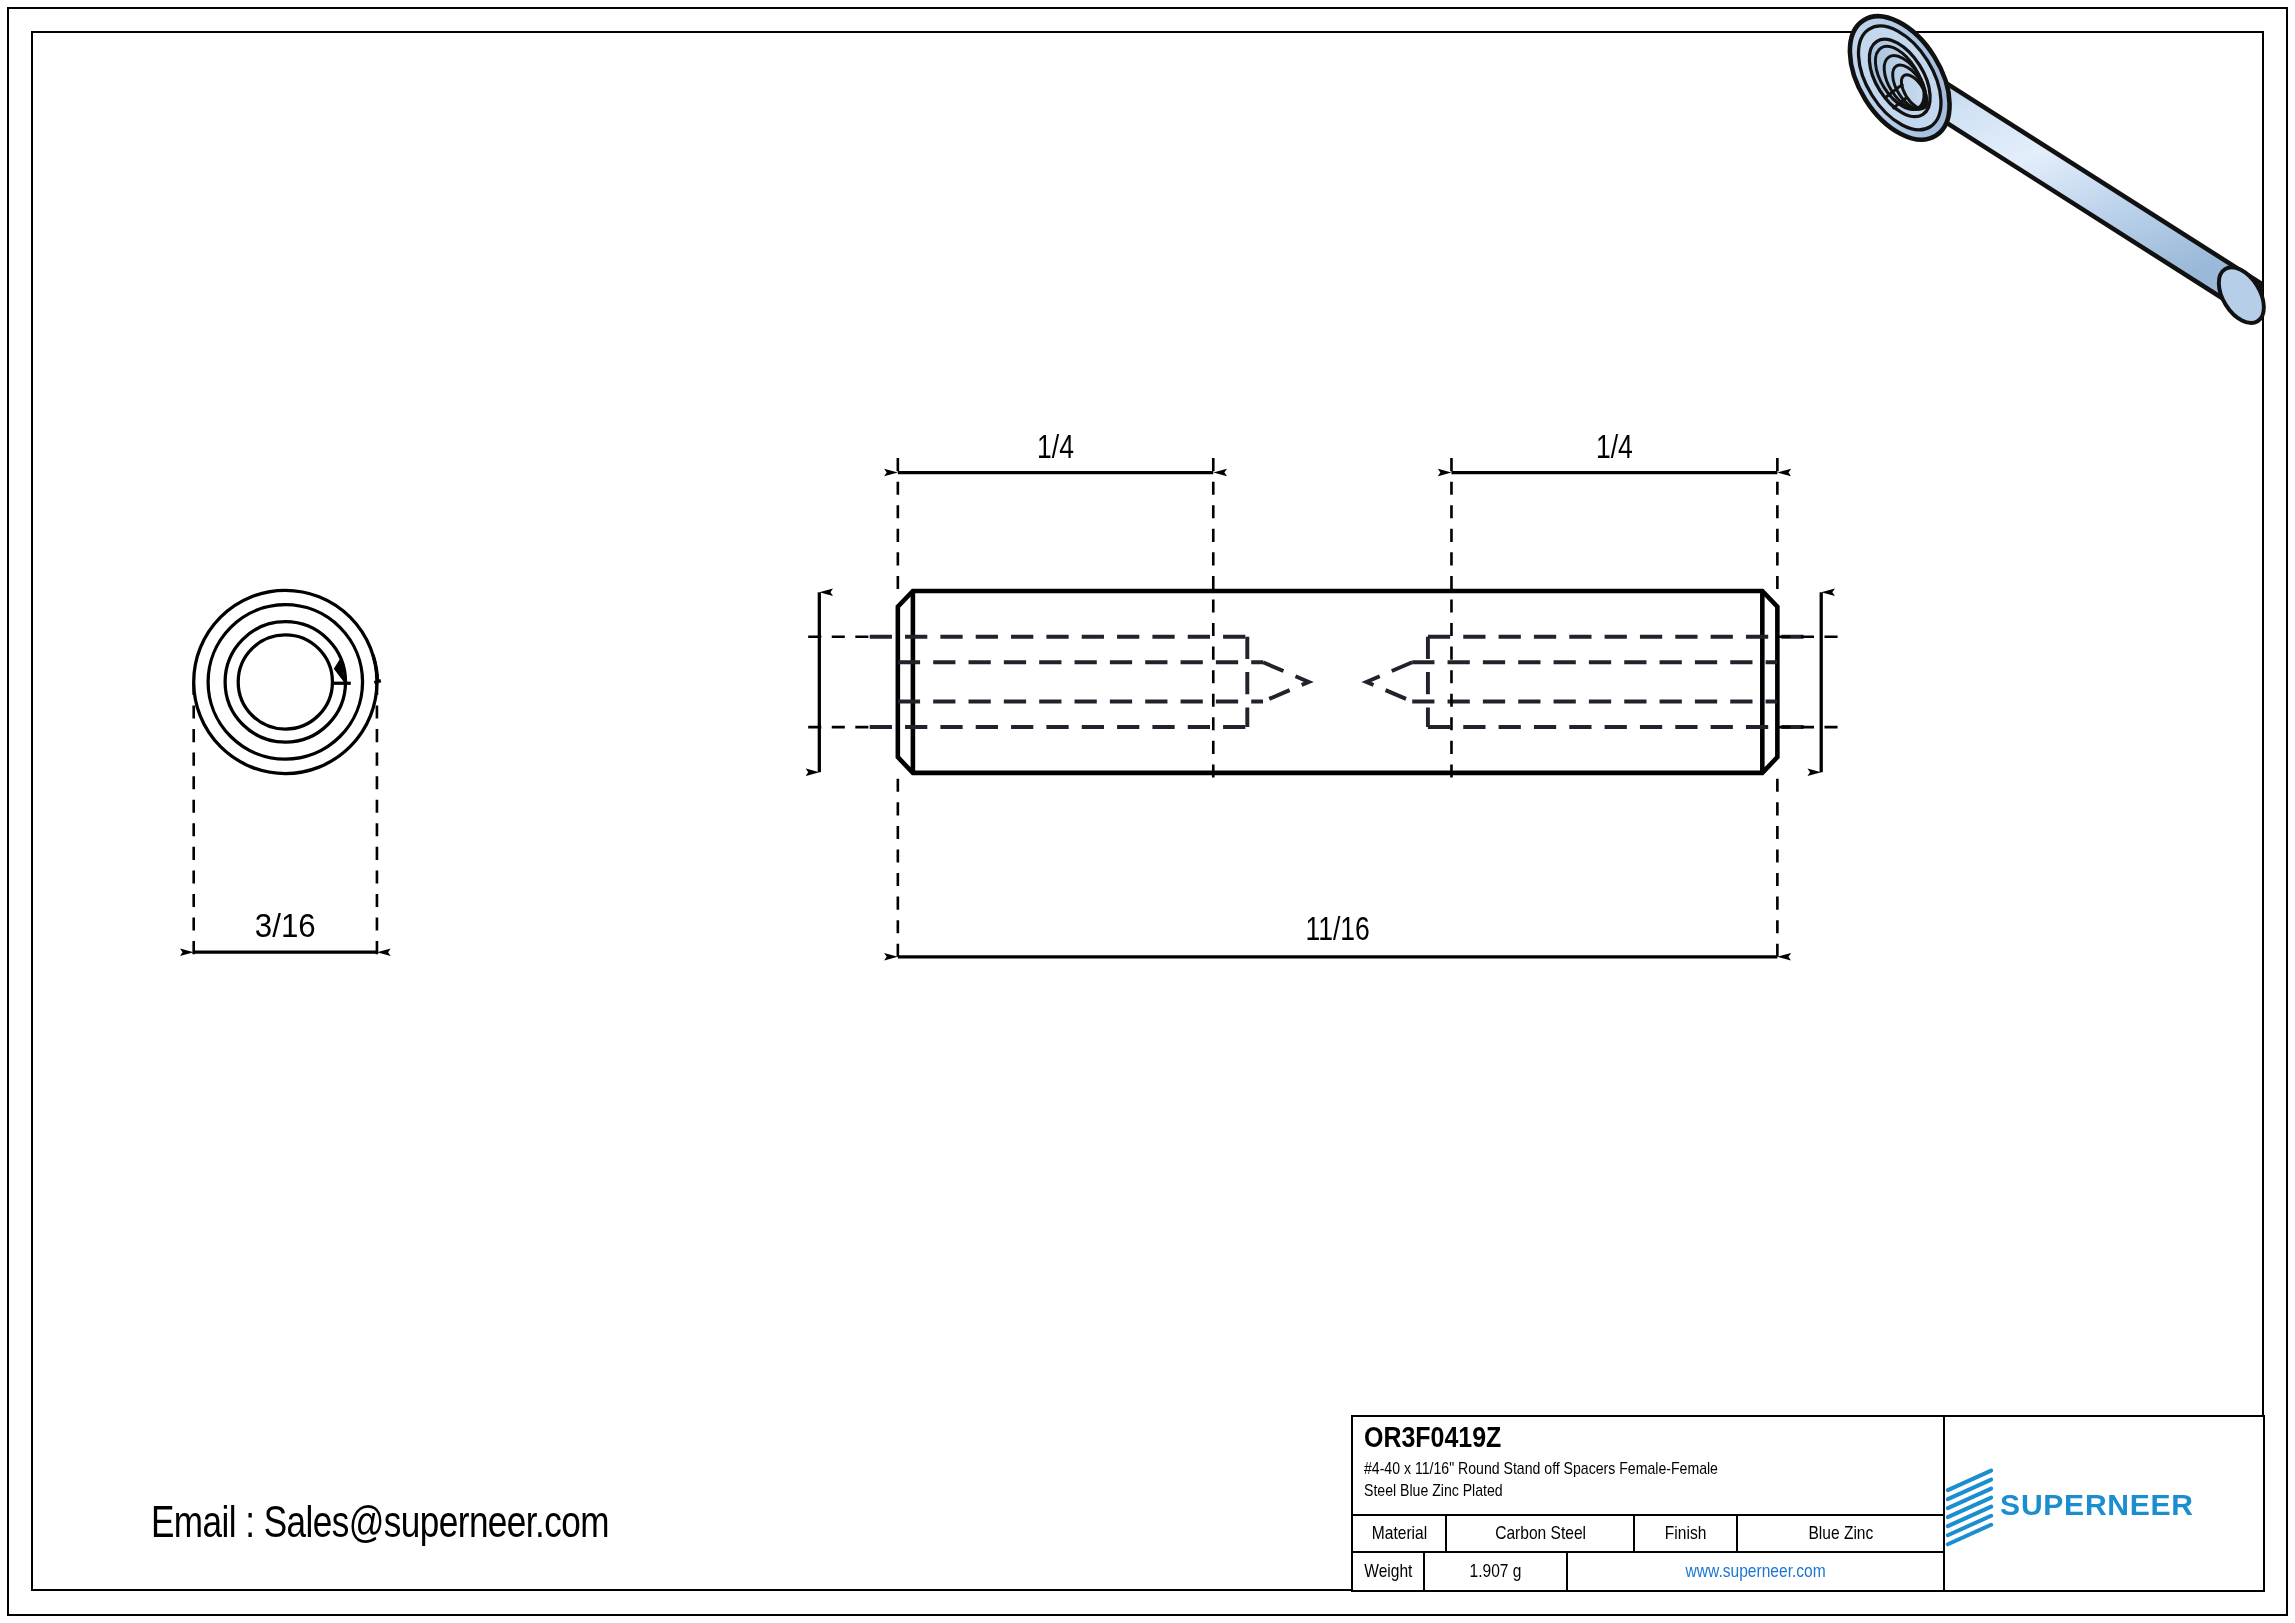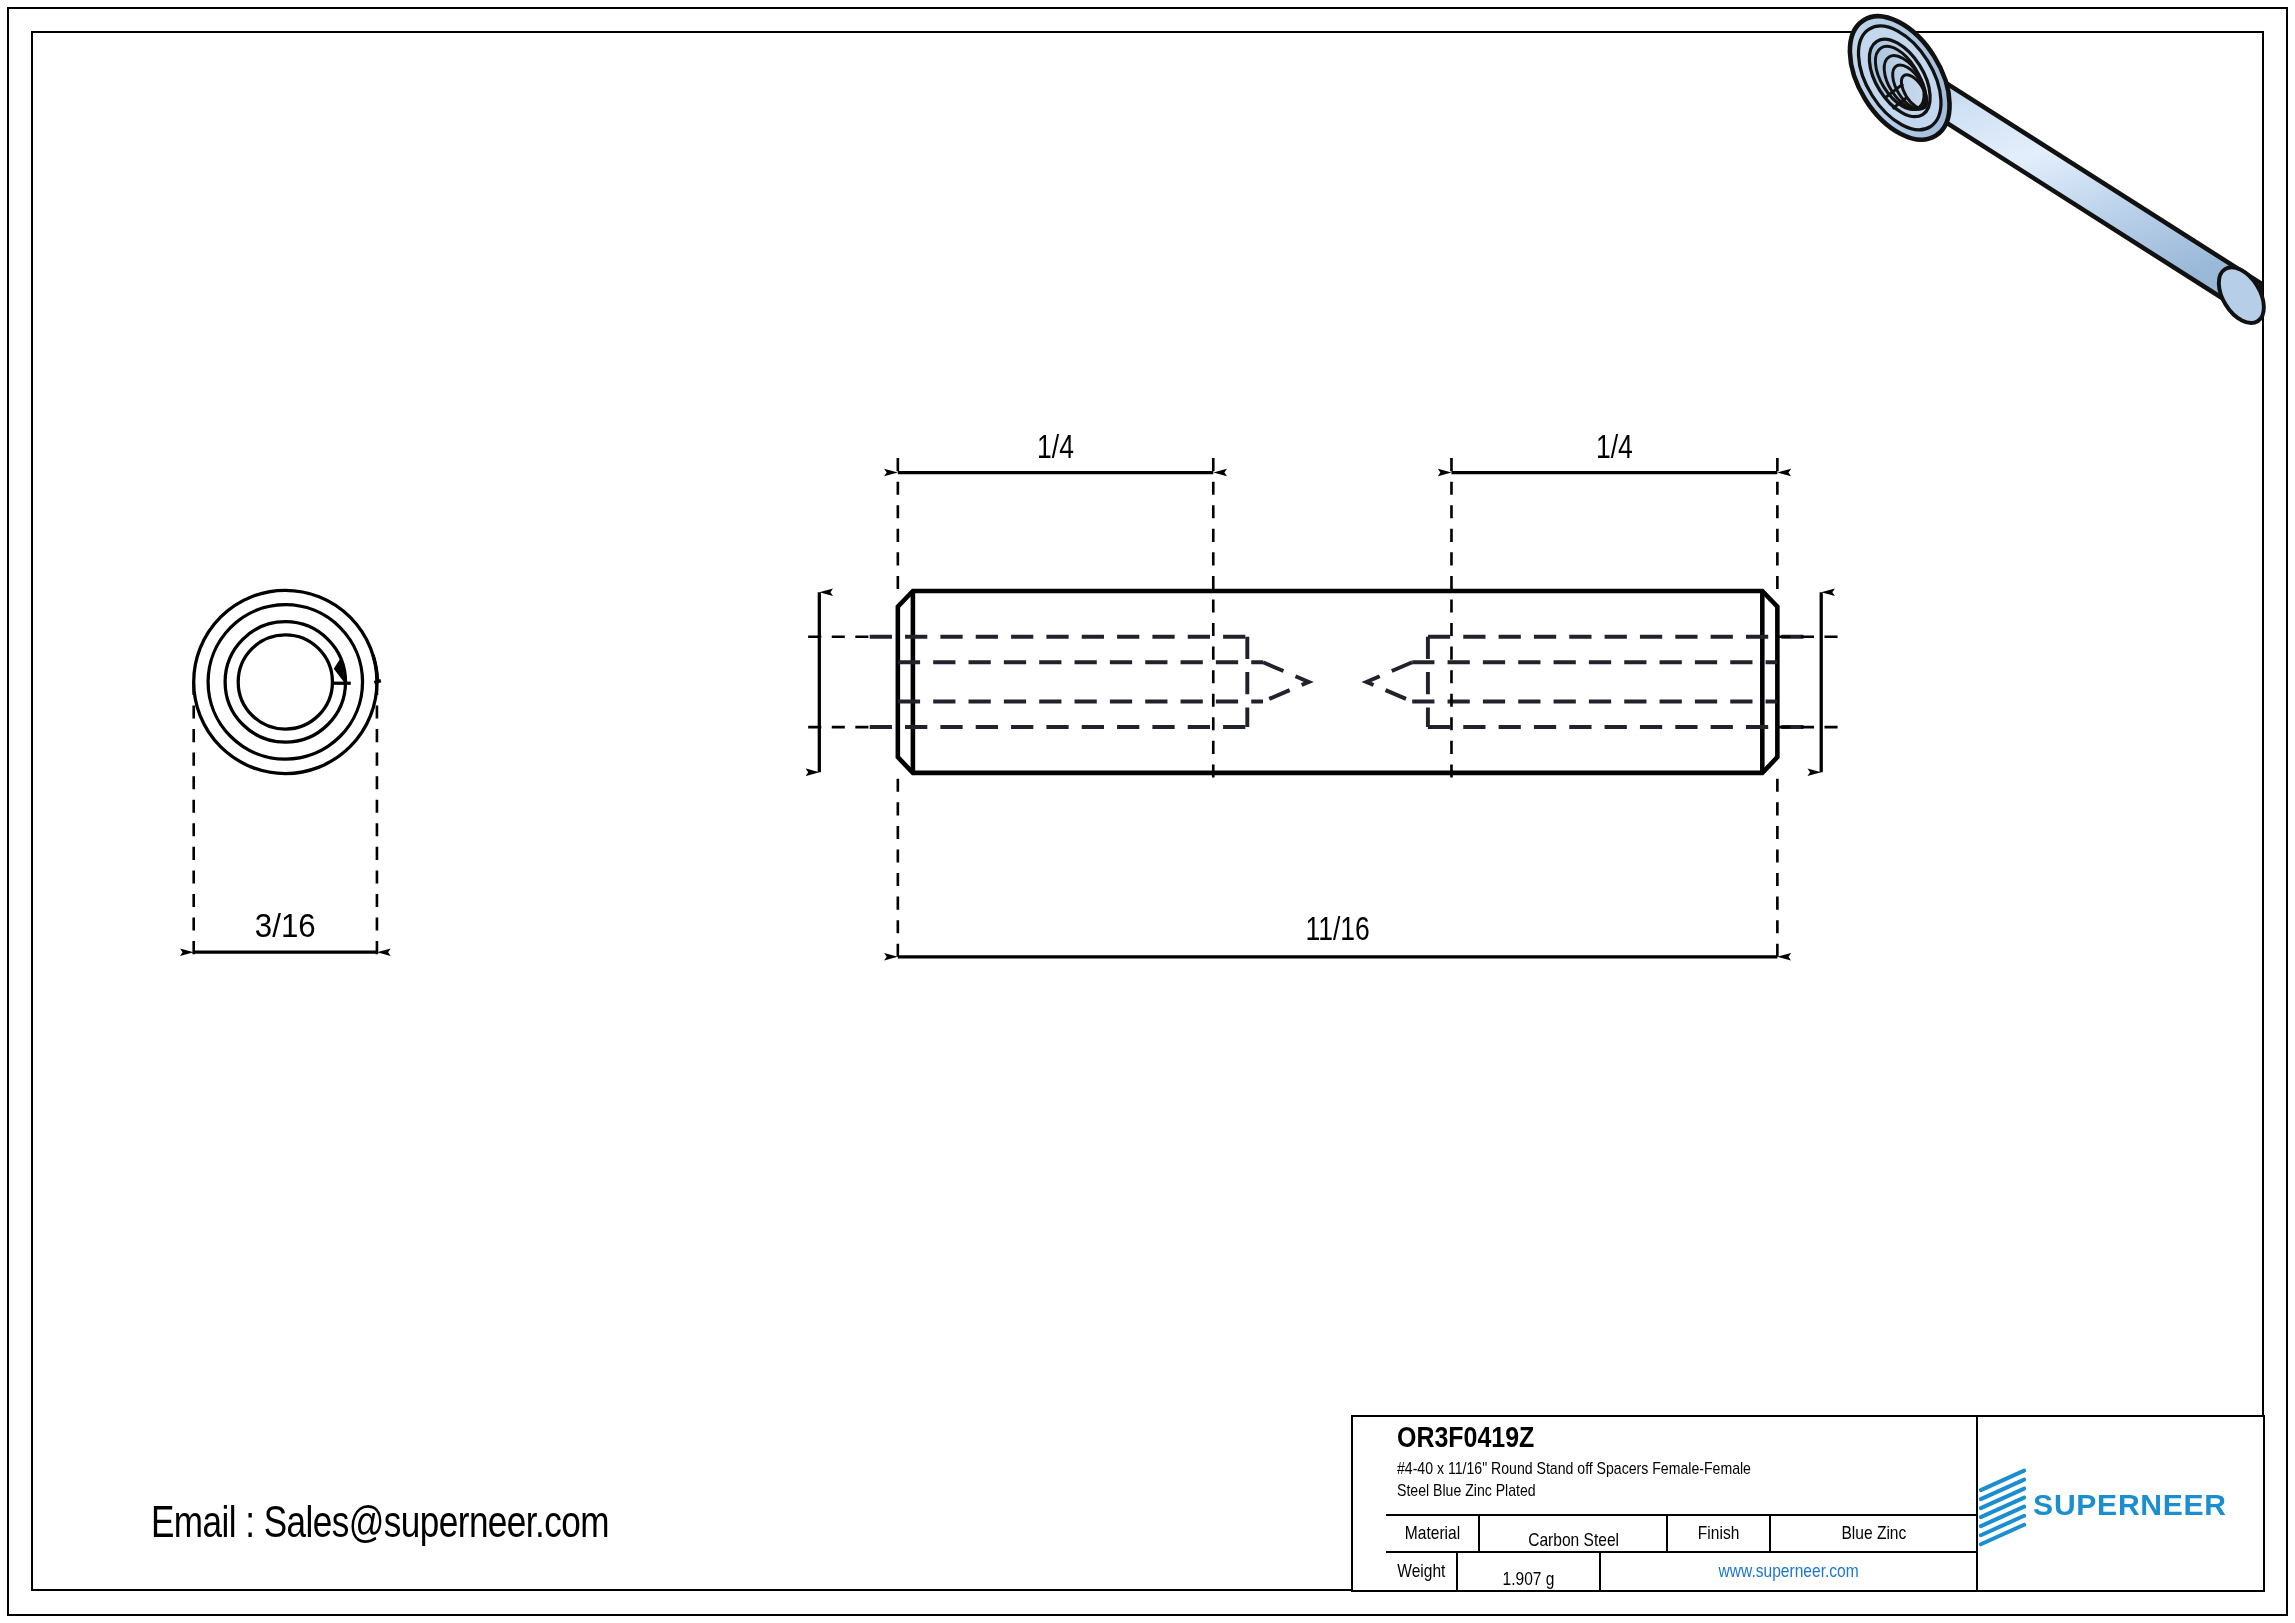--- a/index.html
+++ b/index.html
@@ -67,21 +67,20 @@
     display: flex;
     flex-direction: row;
   }
   #tb-left {
     width: 592px;
     height: 100%;
     box-sizing: border-box;
     border-right: 2.6px solid #000;
     display: flex;
     flex-direction: column;
-    margin-left: 33px;
   }
   #tb-desc {
     height: 99px;
     box-sizing: border-box;
     border-bottom: 2.6px solid #000;
     padding: 5.2px 0 0 10.5px;
     position: relative;
   }
   #part-number {
     font-size: 29px;
@@ -112,21 +111,21 @@
     display: flex;
     align-items: center;
     justify-content: center;
     font-size: 17.7px;
     border-right: 2px solid #000;
     transform-origin: center;
   }
   .tb-cell span { transform: scaleX(0.88); display:inline-block; }
   .tb-cell.last { border-right: none; }
   .c-label  { width: 105px; }
-  .c-value1 { width: 209px; align-items: flex-end; }
+  .c-value1 { width: 209px; }
   .c-label2 { width: 115px; }
   .c-value2 { width: 228px; }
   .c-wide   { width: 552px; text-align: center; }
   .link-blue { color: #1b76d2; }
 
   #tb-logo {
     width: 247px;
     height: 100%;
     box-sizing: border-box;
     position: relative;

